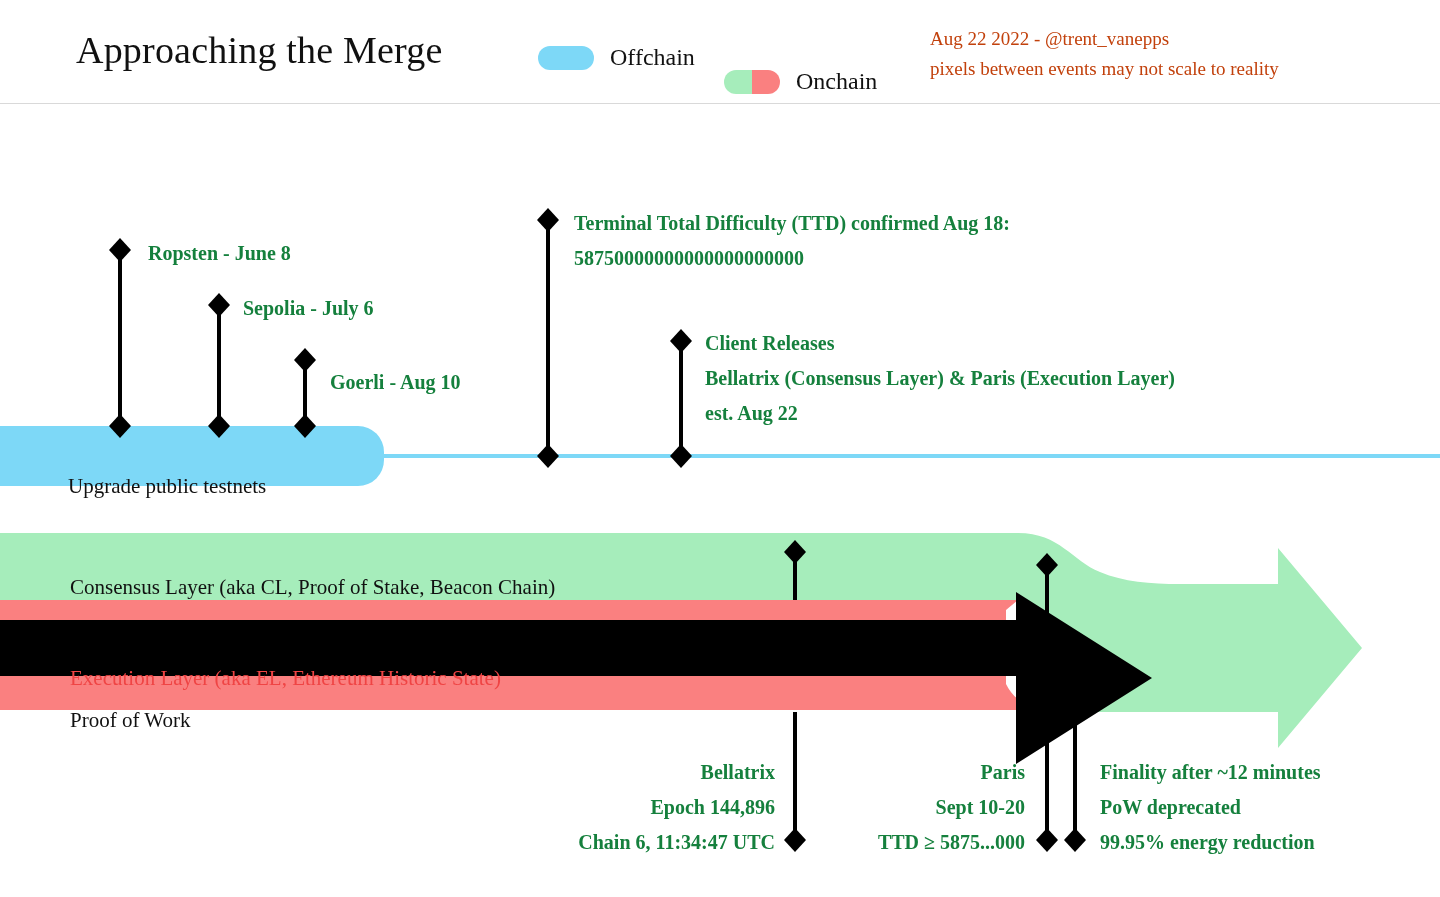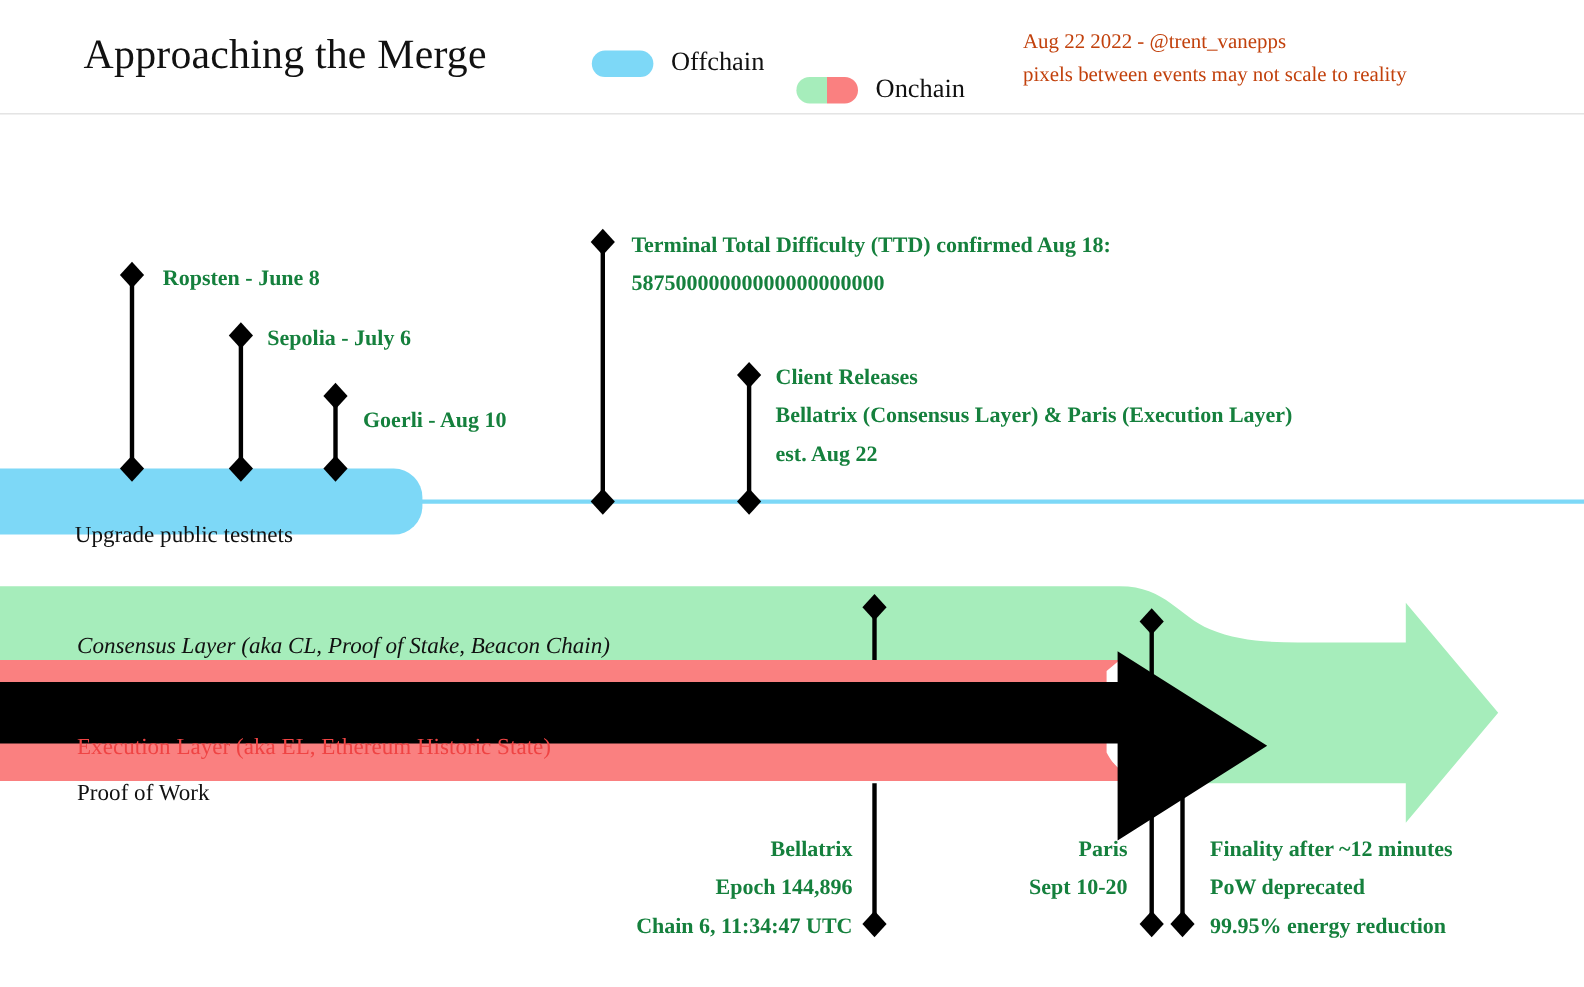--- a/index.html
+++ b/index.html
@@ -171,33 +171,34 @@
     <div>Terminal Total Difficulty (TTD) confirmed Aug 18:</div>
     <div>58750000000000000000000</div>
   </div>
 
   <div class="evt-label" style="left:705px; top:326px;">
     <div>Client Releases</div>
     <div>Bellatrix (Consensus Layer) &amp; Paris (Execution Layer)</div>
     <div>est. Aug 22</div>
   </div>
 
-  <div class="bar-text" style="left:70px; top:545px;font-style:italic;">Consensus Layer (aka CL, Proof of Stake, Beacon Chain)</div>
+  <div class="bar-text" style="left:70px; top:545px;">Consensus Layer (aka CL, Proof of Stake, Beacon Chain)</div>
   <div class="bar-text onblack" style="left:70px; top:636px;">Execution Layer (aka EL, Ethereum Historic State)</div>
   <div class="bar-text" style="left:70px; top:678px;">Proof of Work</div>
 
   <div class="evt-label right" style="left:470px; top:755px; width:305px;">
     <div>Bellatrix</div>
     <div>Epoch 144,896</div>
     <div>Chain 6, 11:34:47 UTC</div>
   </div>
 
   <div class="evt-label right" style="left:775px; top:755px; width:250px;">
     <div>Paris</div>
     <div>Sept 10-20</div>
+    <div>TTD ≥ 5875...000</div>
   </div>
 
   <div class="evt-label" style="left:1100px; top:755px;">
     <div>Finality after ~12 minutes</div>
     <div>PoW deprecated</div>
     <div>99.95% energy reduction</div>
   </div>
 
 </div>
 

